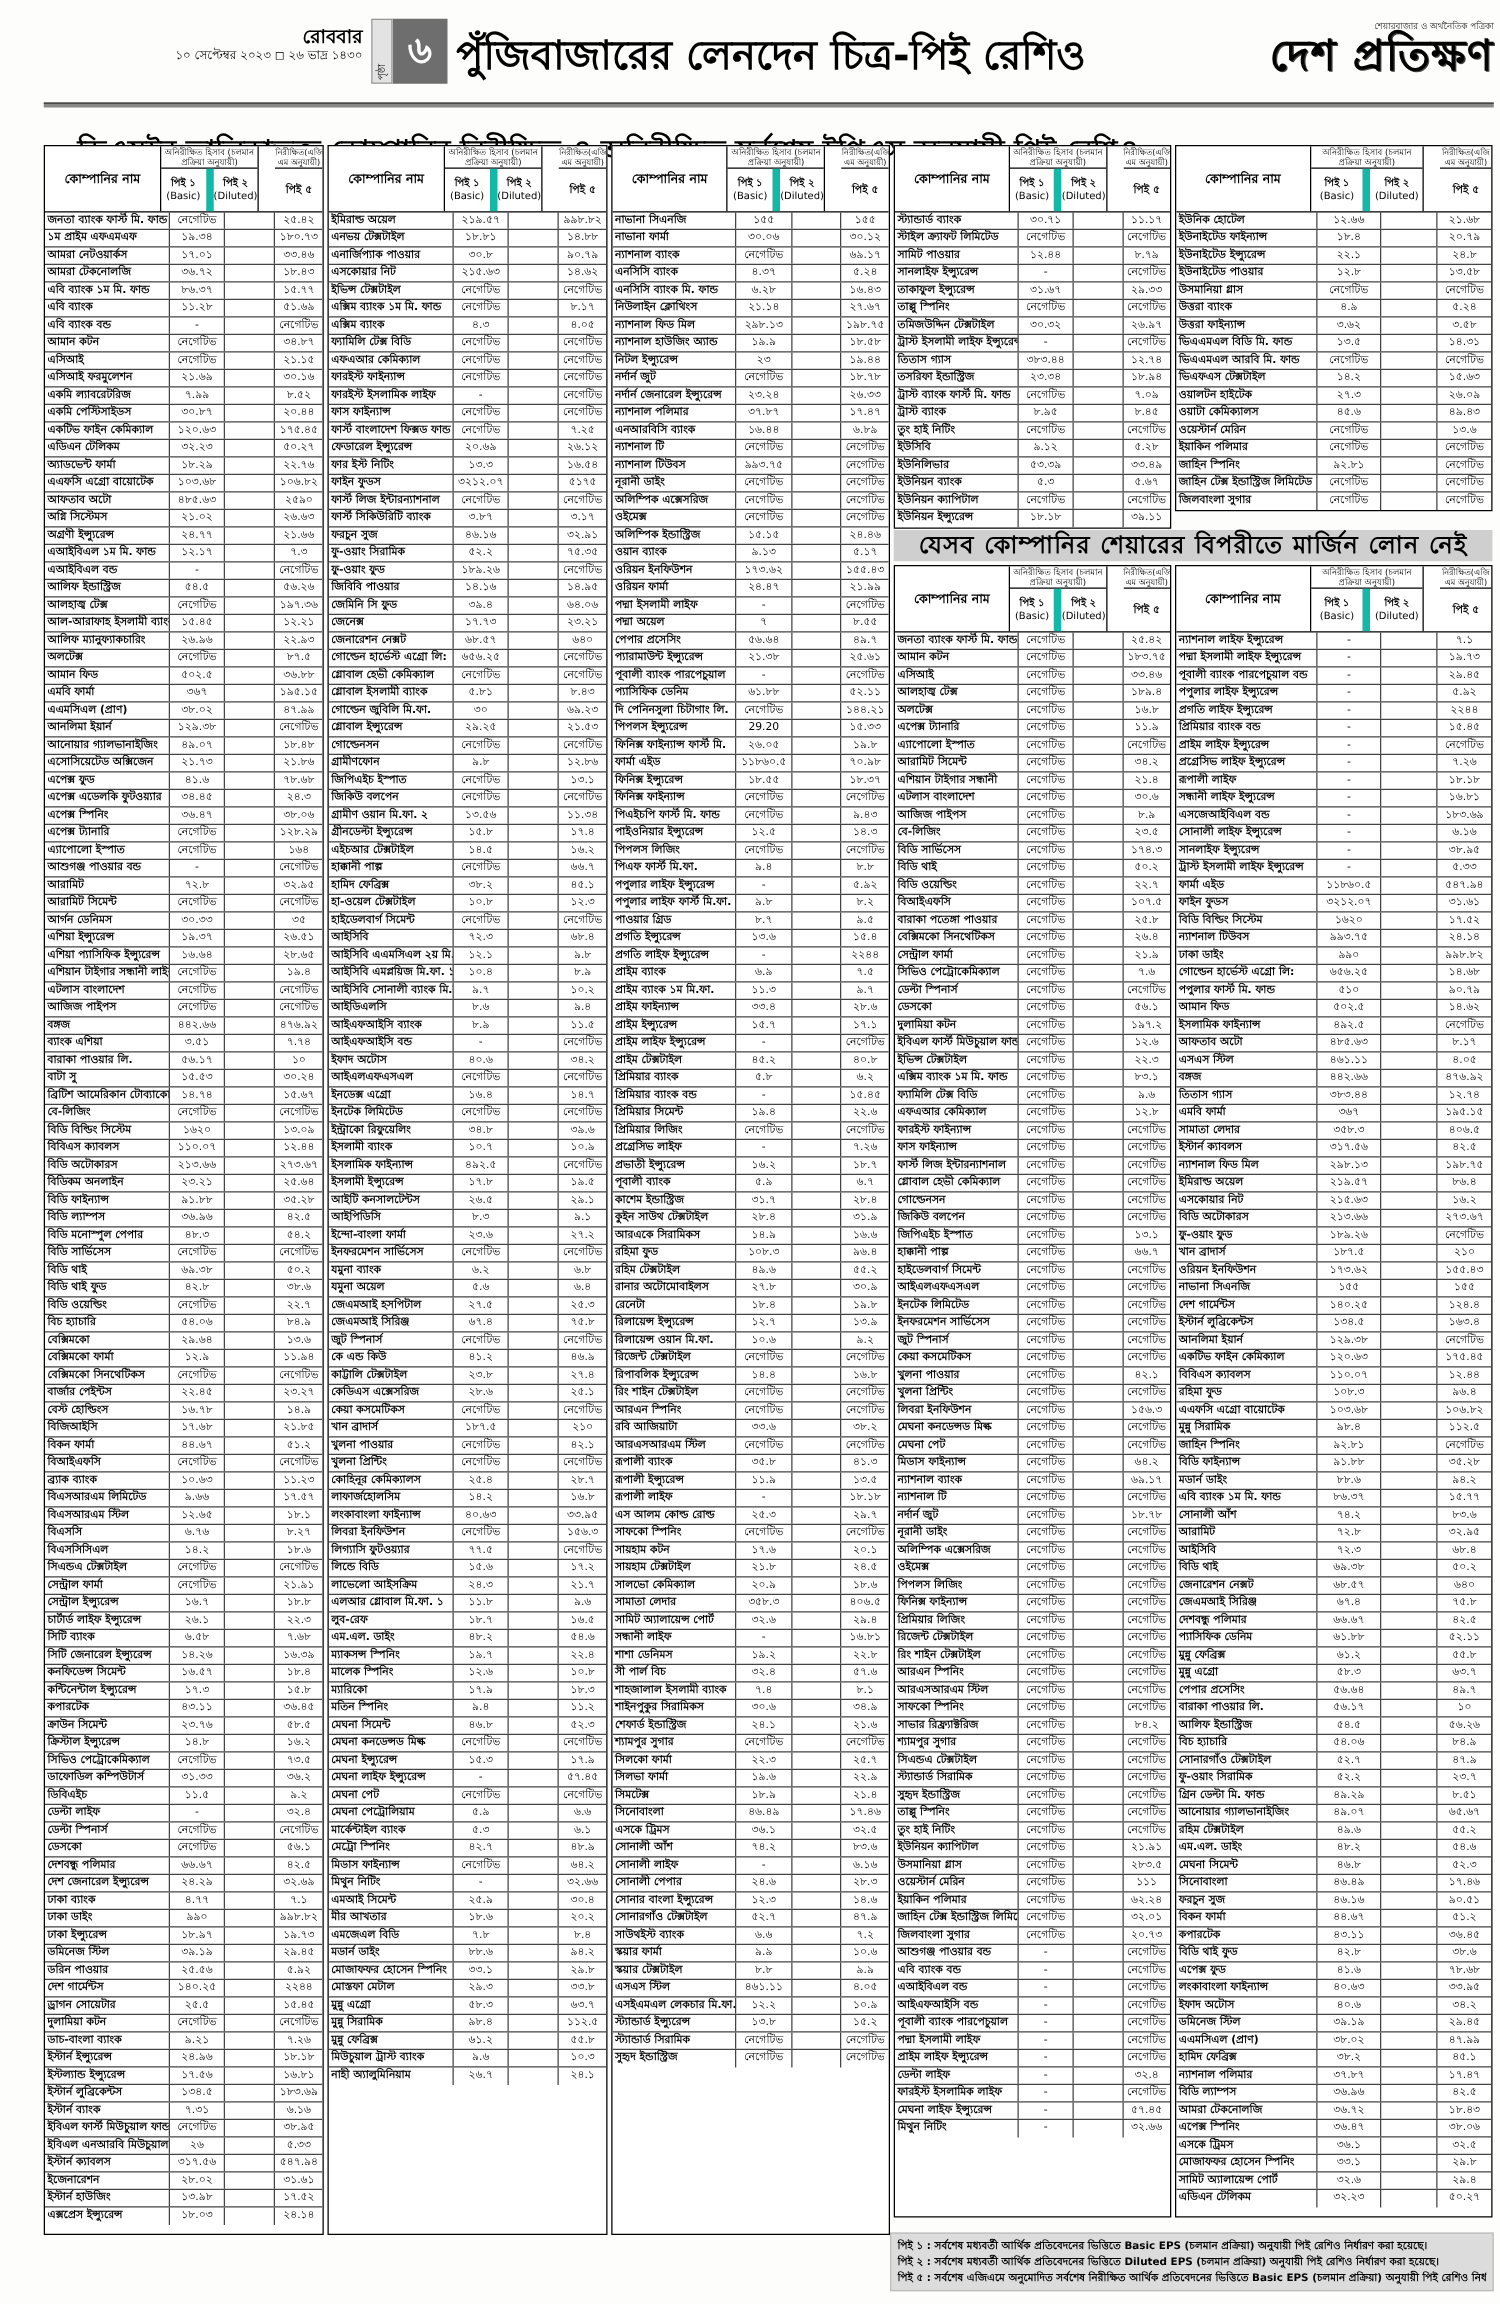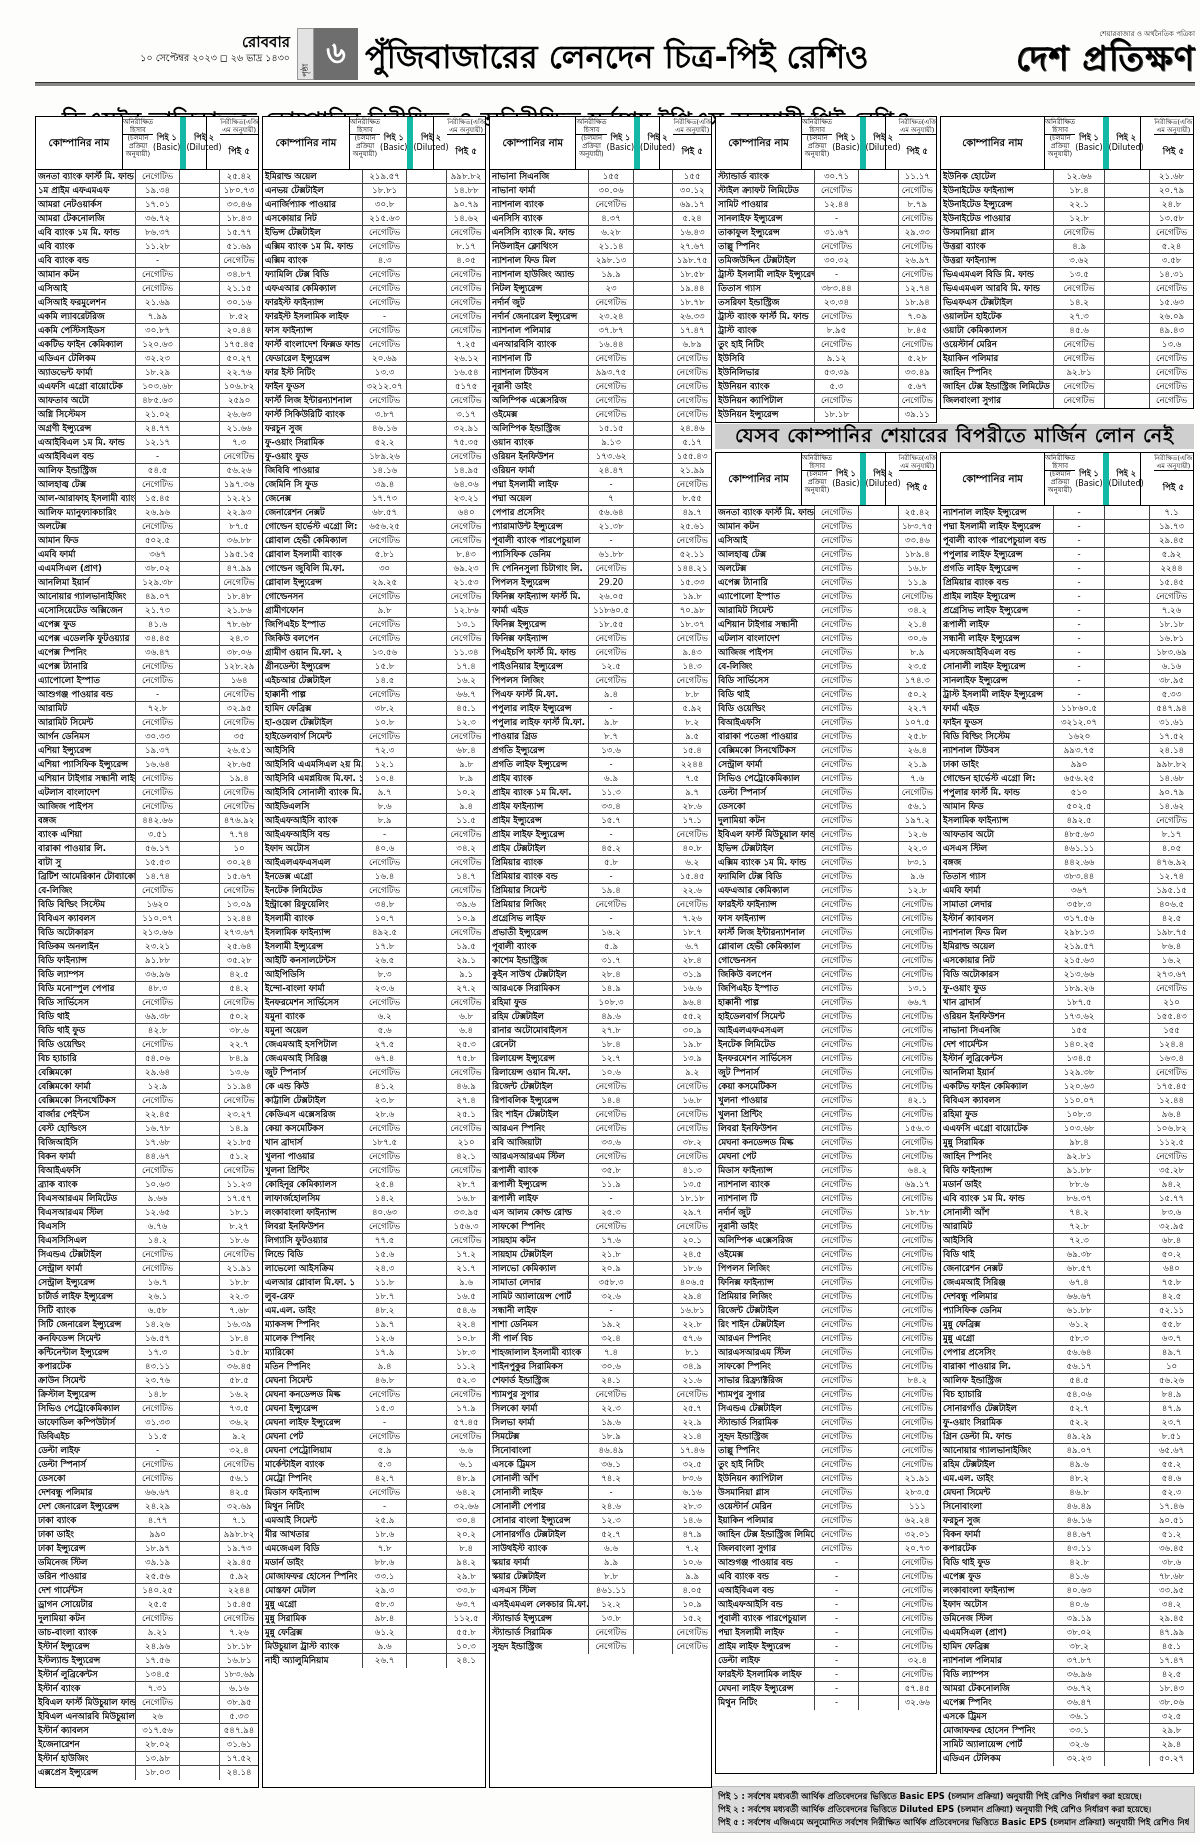--- a/index.html
+++ b/index.html
@@ -1,18 +1,18 @@
 <!DOCTYPE html>
 <html><head>
 <meta charset="utf-8">
 <style>
   html,body{margin:0;padding:0;}
   body{width:1200px;height:1843px;position:relative;background:#fdfdfb;font-family:"DejaVu Sans",sans-serif;color:#000;overflow:hidden;}
   
-  .masthead{position:absolute;left:35px;top:28px;width:1160px;height:52px;text-decoration:underline;}
+  .masthead{position:absolute;left:35px;top:15px;width:1160px;height:52px;text-decoration:underline;}
   .dateblock{position:absolute;left:85px;top:6px;width:170px;text-align:right;}
   .dateblock .day{font-weight:bold;font-size:15px;line-height:17px;}
   .dateblock .date{font-size:9.5px;line-height:13px;}
   .pagebadge{position:absolute;left:262px;top:0px;height:52px;display:flex;}
   .pagebadge .vlabel{writing-mode:vertical-rl;transform:rotate(180deg);background:#e3e3e3;font-size:8px;padding:2px 1px;border:1px solid #999;}
   .pagebadge .num{width:44px;background:#6e6e6e;color:#fff;font-size:30px;font-weight:bold;display:flex;align-items:center;justify-content:center;}
   .main-title{position:absolute;left:330px;top:4px;font-size:32px;font-weight:bold;letter-spacing:0px;}
   .logo{position:absolute;right:0px;top:0px;text-align:right;}
   .logo .tagline{font-size:7px;color:#222;}
   .logo .brand{font-size:34px;font-weight:bold;letter-spacing:1px;line-height:36px;text-shadow:1px 1px 0 #444;}
@@ -24,21 +24,21 @@
   .b2{left:262px; top:116px;width:224px;height:1672px;}
   .b3{left:489px; top:116px;width:223px;height:1672px;}
   .b4{left:715px; top:116px;width:222px;}
   .b5{left:940px; top:116px;width:254px;}
   .m1{left:715px; top:452px;width:222px;height:1322px;}
   .m2{left:940px; top:452px;width:254px;height:1322px;}
   .thead{display:flex;border-bottom:1px solid #000;height:52px;}
   .th{box-sizing:border-box;border-right:1px solid #000;}
   .th:last-child{border-right:none;margin-left:13px;}
   .th.name{width:45%;display:flex;align-items:center;justify-content:center;font-weight:bold;font-size:10px;text-align:center;}
-  .th.grp{width:38%;display:flex;flex-direction:row;}
+  .th.grp{width:38%;display:flex;flex-direction:column;}
   .gt{font-size:6.8px;text-align:center;border-bottom:1px solid #000;padding:1px 0;line-height:8px;height:18px;box-sizing:border-box;}
   .subs{display:flex;flex:1;}
   .sub{flex:1;border-right:6px solid #14b8a6;text-align:center;font-size:8px;font-weight:bold;line-height:10px;display:flex;flex-direction:column;justify-content:center;}
   .sub:last-child{border-right:none;}
   .sub .en{font-weight:normal;font-size:8px;}
   .th.aud{width:17%;display:flex;flex-direction:column;}
   .gt2{font-size:6.5px;text-align:center;border-bottom:1px solid #000;padding:1px 0;line-height:8px;height:18px;box-sizing:border-box;}
   .pe5cell{flex:1;display:flex;align-items:center;justify-content:center;font-size:8.5px;font-weight:bold;}
   .tbody .tr{display:flex;height:14px;border-bottom:1px solid #444;box-sizing:border-box;}
   .tbody .tr:last-child{border-bottom:none;}

